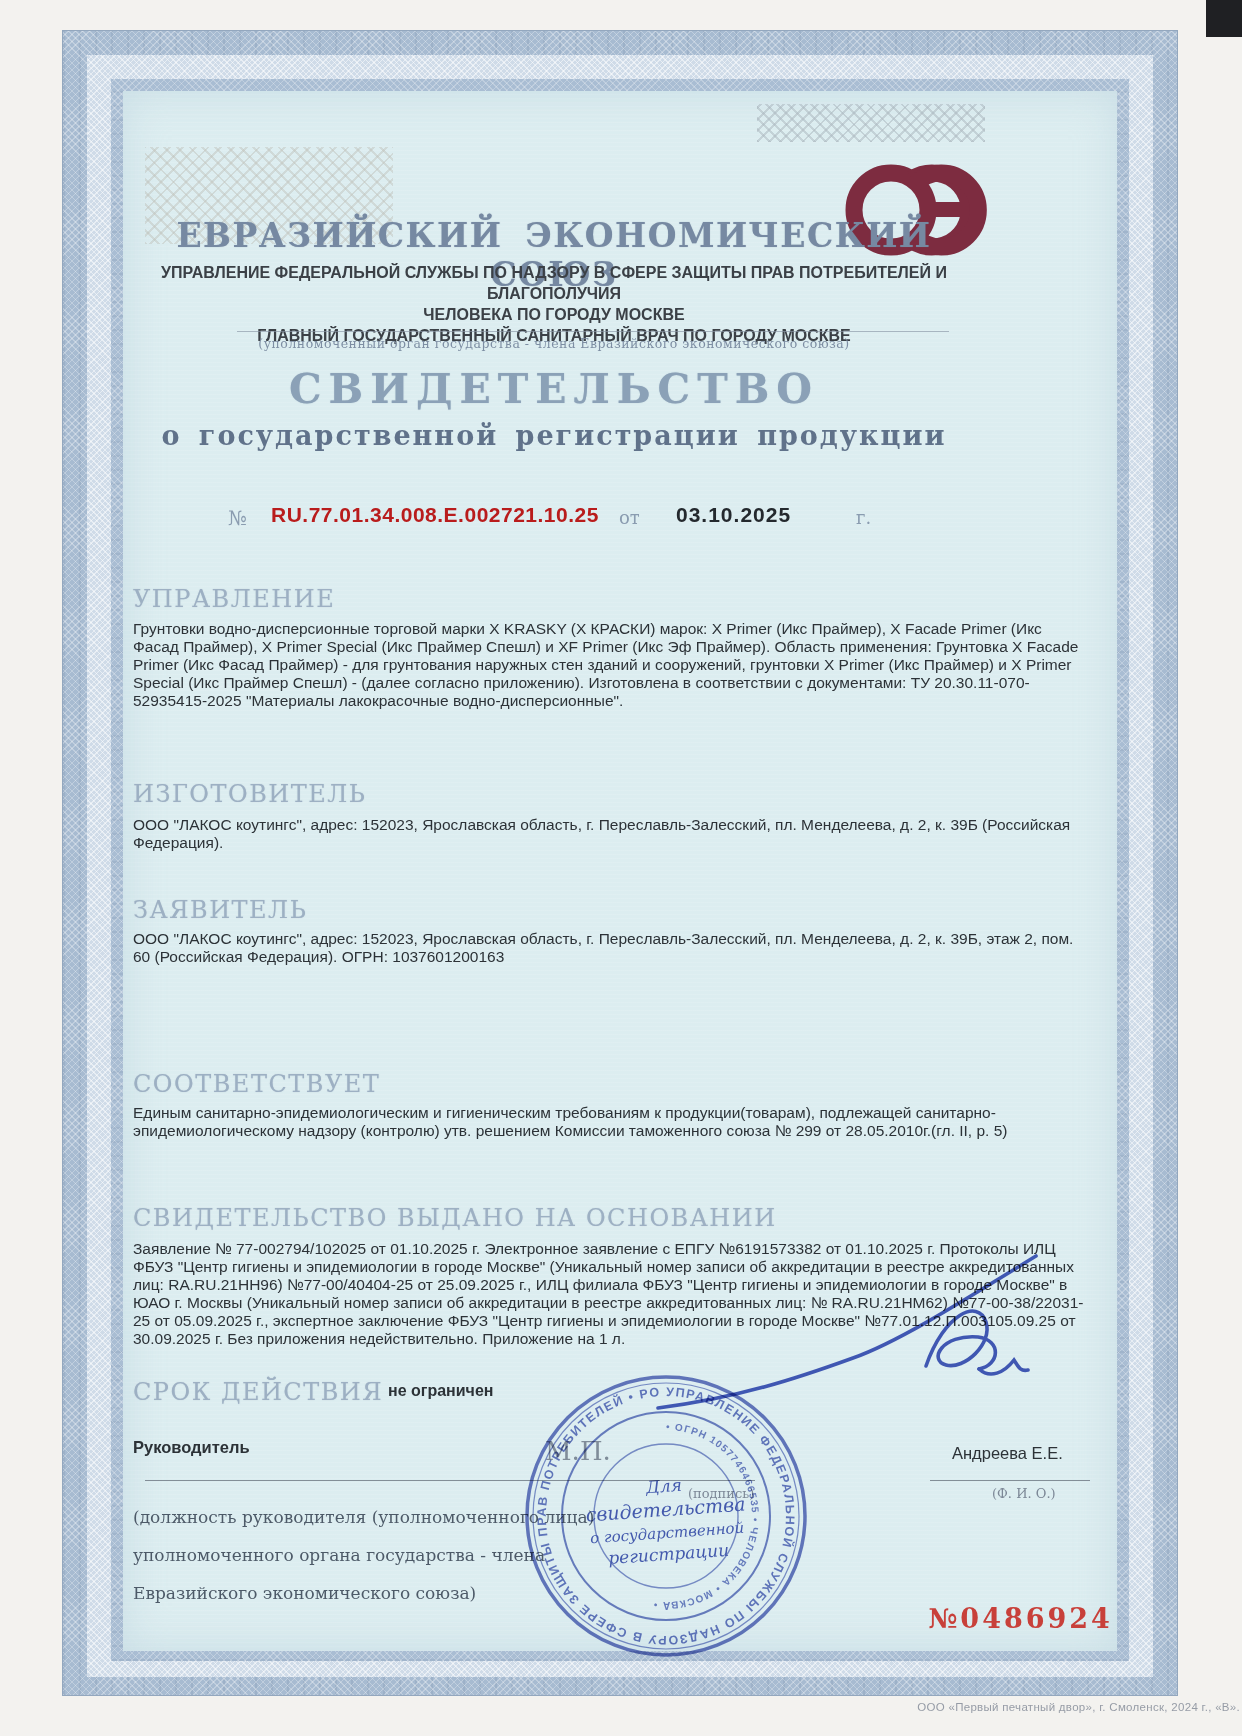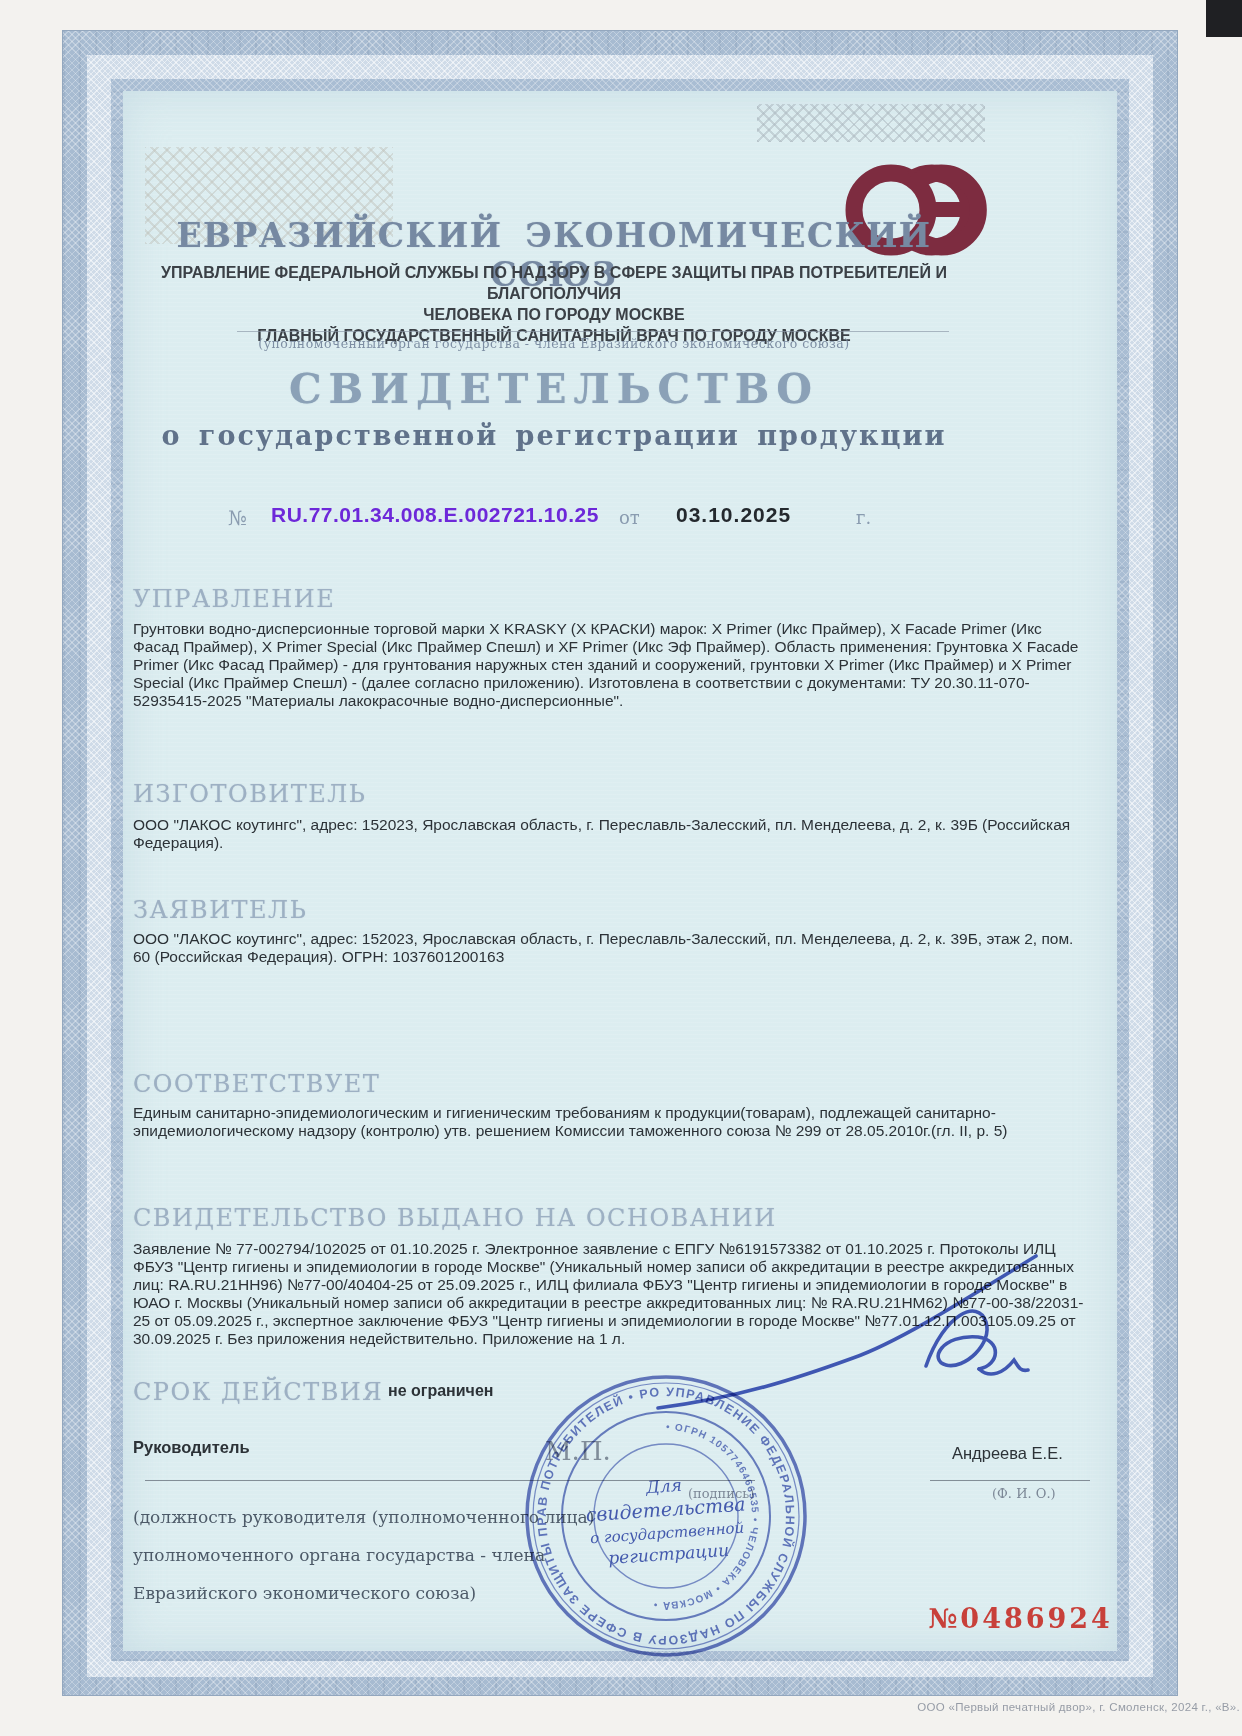--- a/index.html
+++ b/index.html
@@ -53,21 +53,21 @@
   .logo{position:absolute;left:843px;top:148px;width:150px;height:125px;}
 
   .doc-title{top:365px;font-family:"DejaVu Serif",serif;font-weight:bold;font-size:41px;
     color:#8ba1b7;letter-spacing:7px;text-shadow:0 0 1px rgba(139,161,183,.6);}
   .doc-subtitle{top:420px;font-family:"DejaVu Serif",serif;font-weight:bold;font-size:27px;
     color:#60728a;letter-spacing:2px;word-spacing:6px;}
 
   
   .numline span{position:absolute;white-space:nowrap;}
   .no-label{left:228px;top:506px;font-family:"DejaVu Serif",serif;font-size:20px;color:#8a9cb0;}
-  .cert-number{left:271px;top:503px;font-size:21px;font-weight:bold;color:#6d28d9;letter-spacing:.5px;}
+  .cert-number{left:271px;top:503px;font-size:21px;font-weight:bold;color:#b91c1c;letter-spacing:.5px;}
   .ot-label{left:619px;top:507px;font-family:"DejaVu Serif",serif;font-size:18px;color:#8a9cb0;}
   .cert-date{left:676px;top:503px;font-size:21px;font-weight:bold;color:#24292e;letter-spacing:1px;}
   .g-label{left:856px;top:507px;font-family:"DejaVu Serif",serif;font-size:18px;color:#8a9cb0;}
 
   
   .sec-h{position:absolute;left:133px;font-family:"DejaVu Serif",serif;font-size:24px;
     color:#9db0c3;letter-spacing:1.5px;white-space:nowrap;text-shadow:0 0 1px rgba(157,176,195,.5);}
   .sec-b{position:absolute;left:133px;width:955px;font-size:15.5px;color:#2c3237;line-height:18px;}
 
   .validity-value{position:absolute;left:388px;top:1382px;font-size:16px;font-weight:bold;color:#2c3237;}

